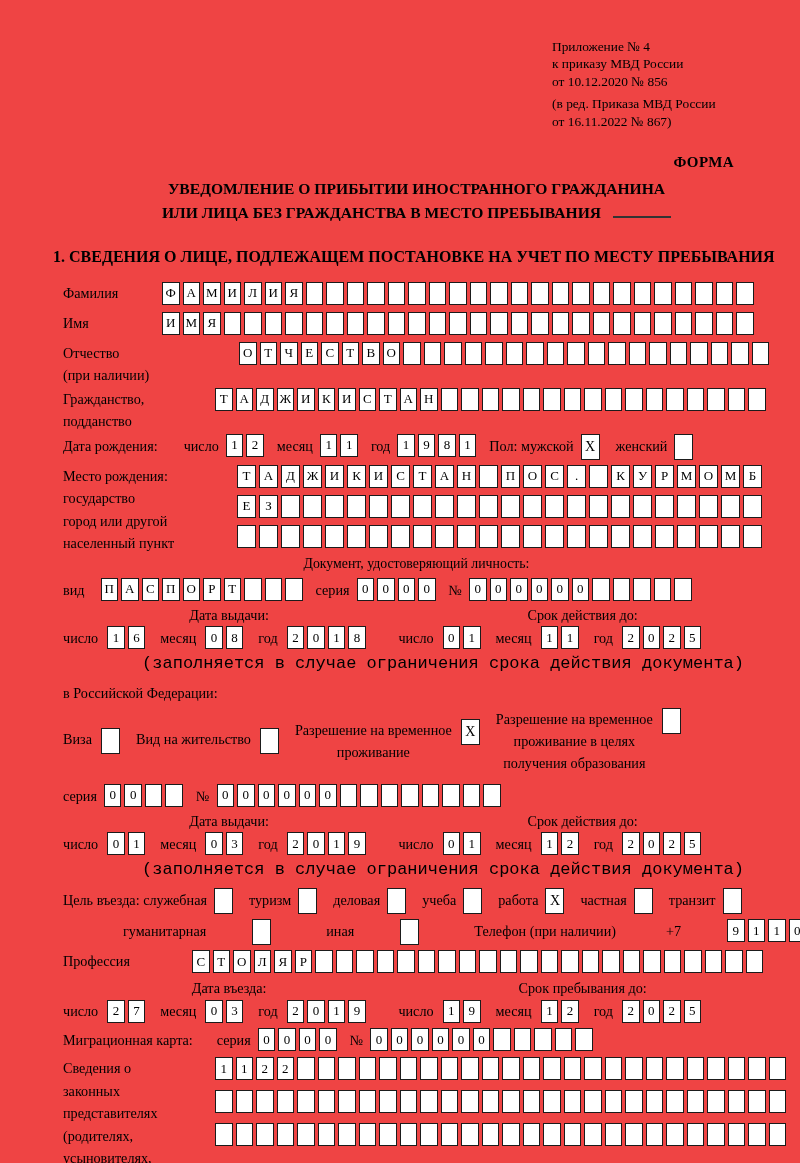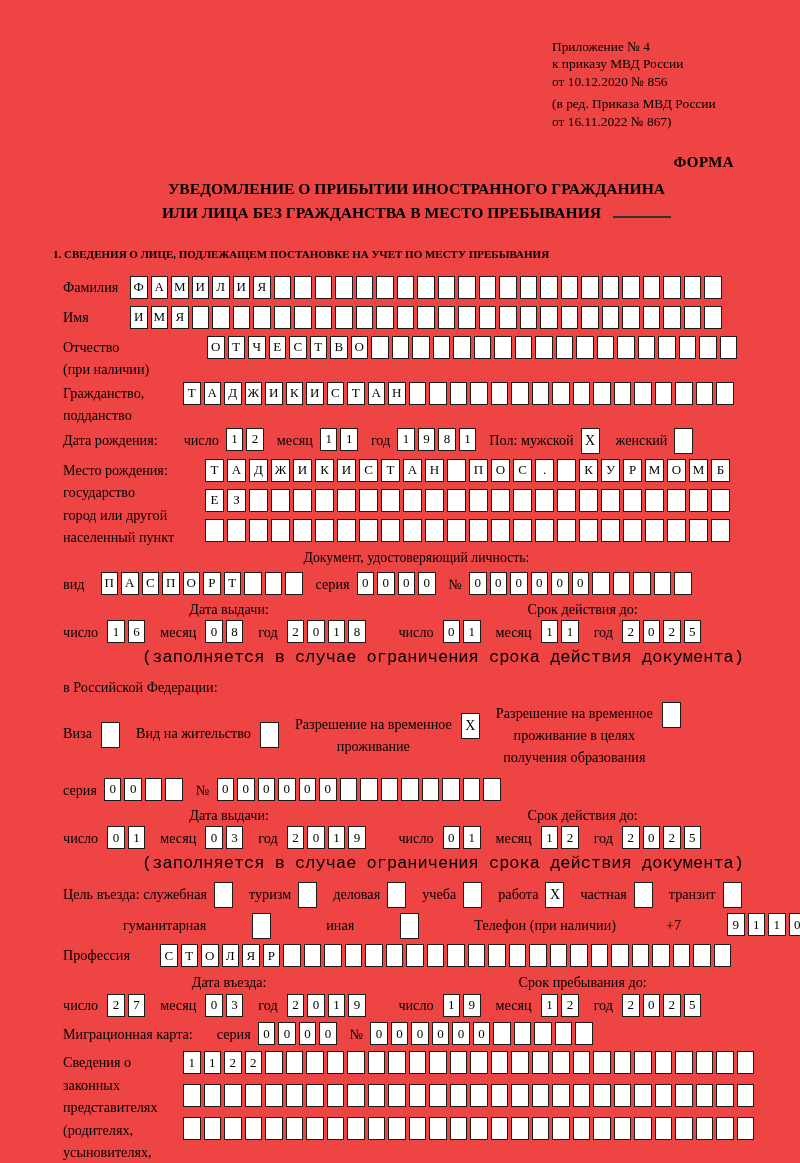--- a/index.html
+++ b/index.html
@@ -8,35 +8,35 @@
     background:#ef4444;color:#000;
     font-family:"Liberation Serif","DejaVu Serif",serif;
     padding:38px 30px 16px 63px;overflow:hidden;
   }
   
   .appendix{margin-left:auto;width:218px;font-size:13.4px;line-height:1.3;}
   .appendix .edition{margin-top:5px;}
   .form-label{text-align:right;font-weight:bold;font-size:15px;letter-spacing:.4px;margin:24px 36px 6px 0;}
   .title{text-align:center;font-weight:bold;font-size:15.6px;line-height:1.5;margin-top:6px;}
   .title-underline{display:inline-block;width:58px;border-bottom:2.4px solid #333;margin-left:12px;height:14px;}
-  .section-heading{font-weight:bold;font-size:11px;text-align:left;margin:24px 0 16px -10px;white-space:nowrap;}
+  .section-heading{font-weight:bold;font-size:16px;text-align:left;margin:24px 0 16px -10px;white-space:nowrap;}
   
   .row{display:flex;align-items:flex-start;margin-bottom:5px;}
   .lbl{font-size:14.2px;line-height:24px;flex:none;}
   .cells{display:flex;flex:none;}
   .cell{flex:none;width:15.5px;height:21px;border:1.7px solid #1b1b1b;margin-right:3px;
         display:flex;align-items:center;justify-content:center;font-size:13px;background:#fff;}
   .checkbox{flex:none;width:17px;height:24px;border:1.7px solid #1b1b1b;
         display:flex;align-items:center;justify-content:center;font-size:14px;background:#fff;}
   
   .field .flabel{flex:none;}
   .flabel-line{font-size:14.2px;line-height:22.5px;}
   .fcells{display:flex;flex-direction:column;}
   .fcells .cells{margin-bottom:6px;}
-  .field{margin-bottom:1px;}
+  .field{margin-bottom:1px;gap:32px;}
   [data-name="field-surname"] .flabel{width:67px;}
   [data-name="field-name"] .flabel{width:67px;}
   [data-name="field-patronymic"] .flabel{width:144px;}
   [data-name="field-citizenship"] .flabel{width:120px;}
   [data-name="field-birthplace"] .flabel{width:142px;}
   [data-name="field-birthplace"] .cell{width:17px;}
   [data-name="field-birthplace"] .cells{margin-bottom:7px;}
   [data-name="field-profession"] .flabel{width:97px;}
   [data-name="field-representatives"] .flabel{width:120px;}
   [data-name="field-representatives"] .cells{margin-bottom:10px;}

